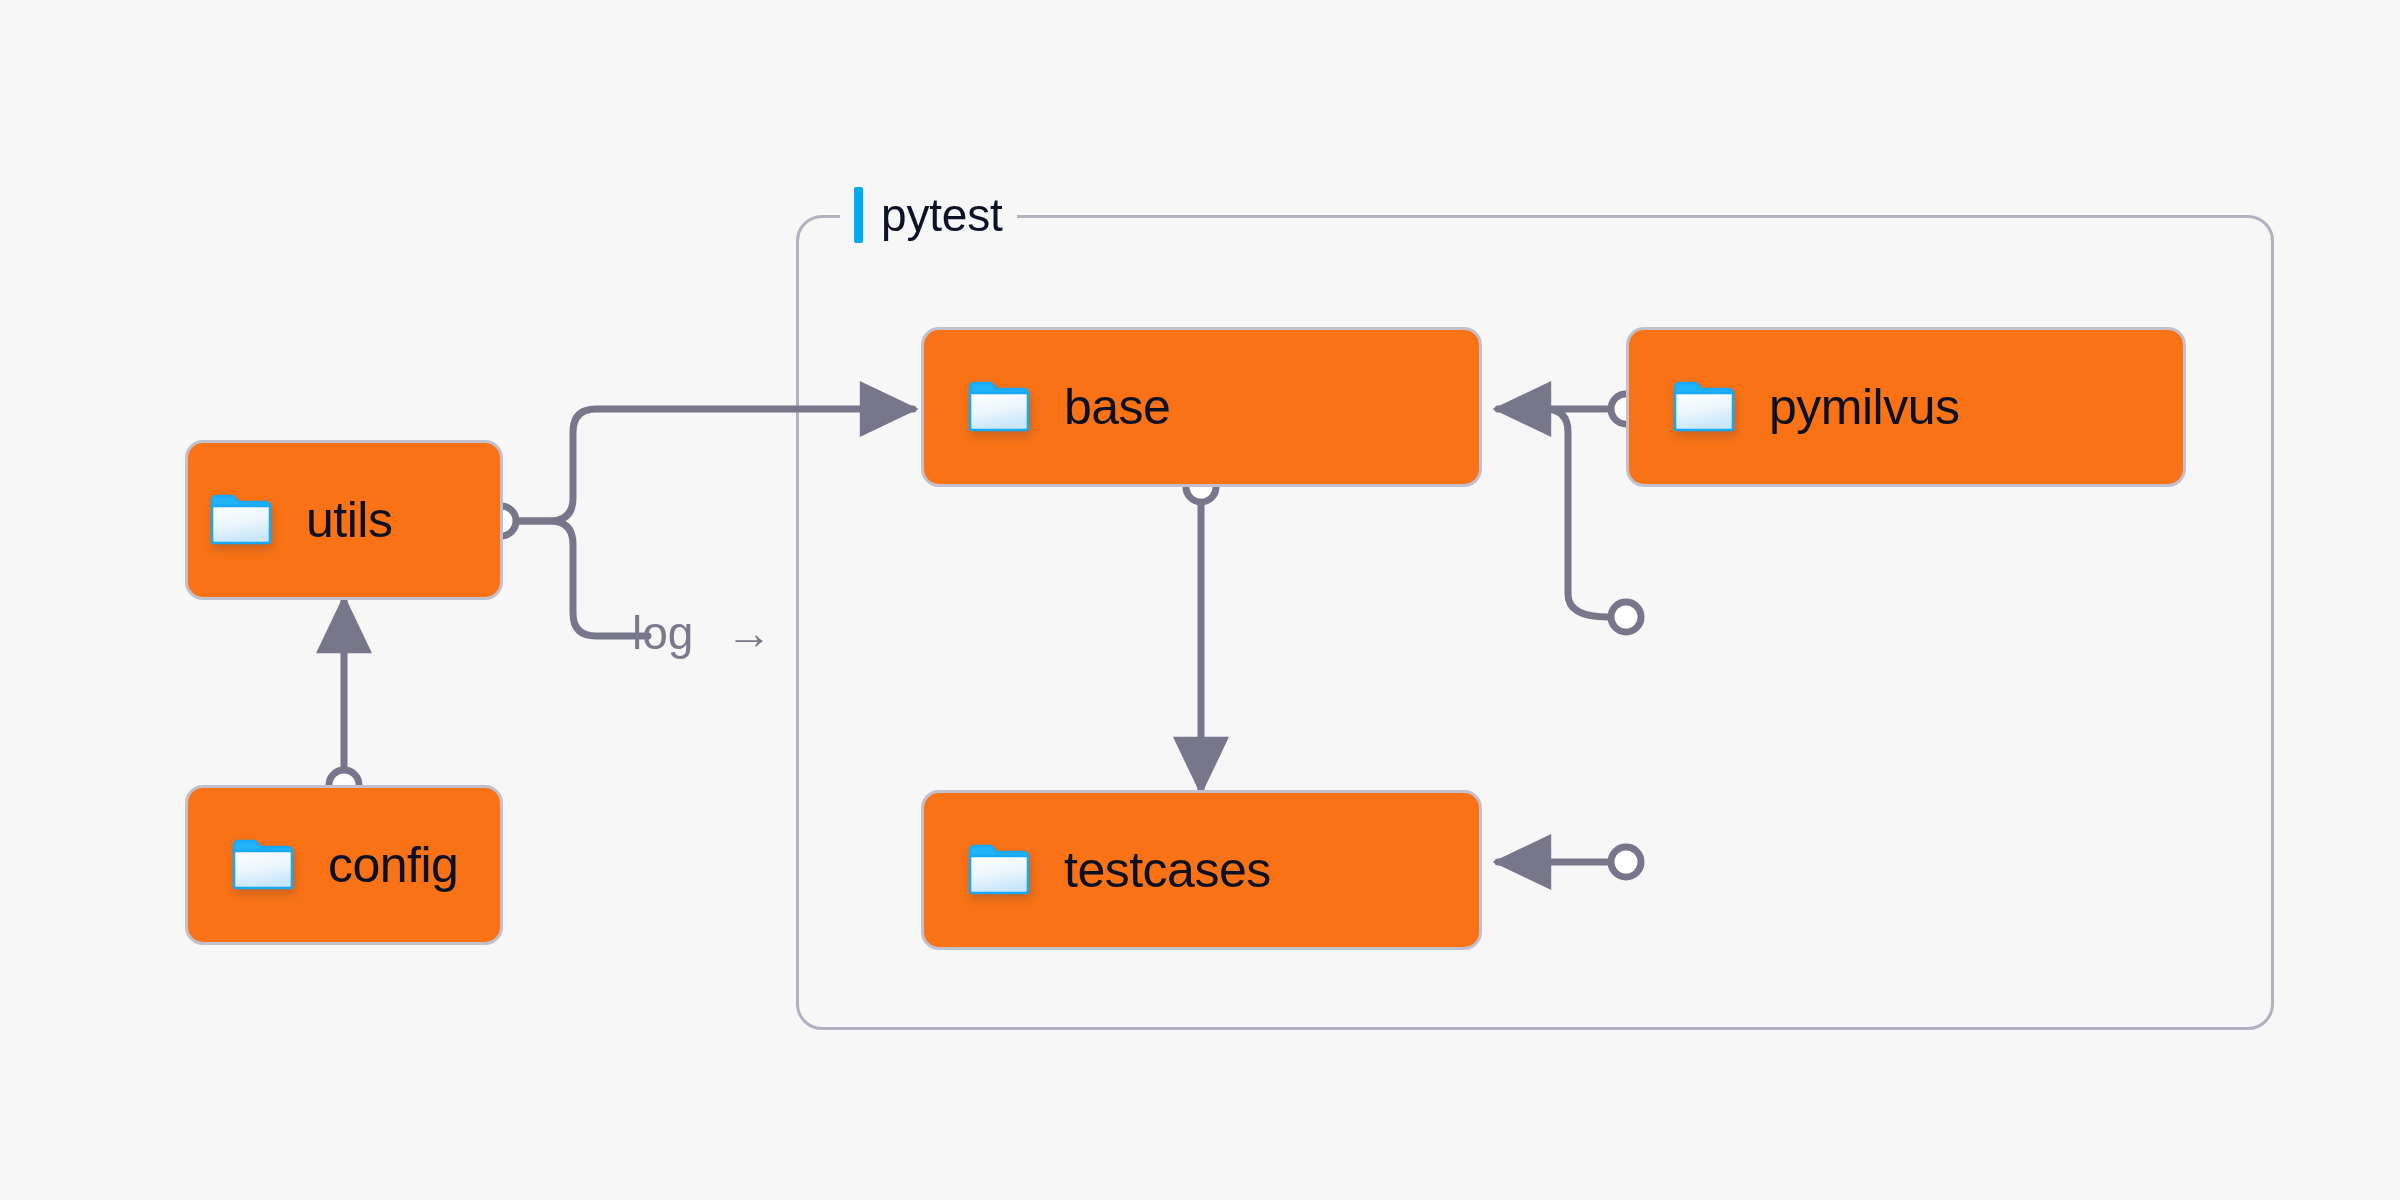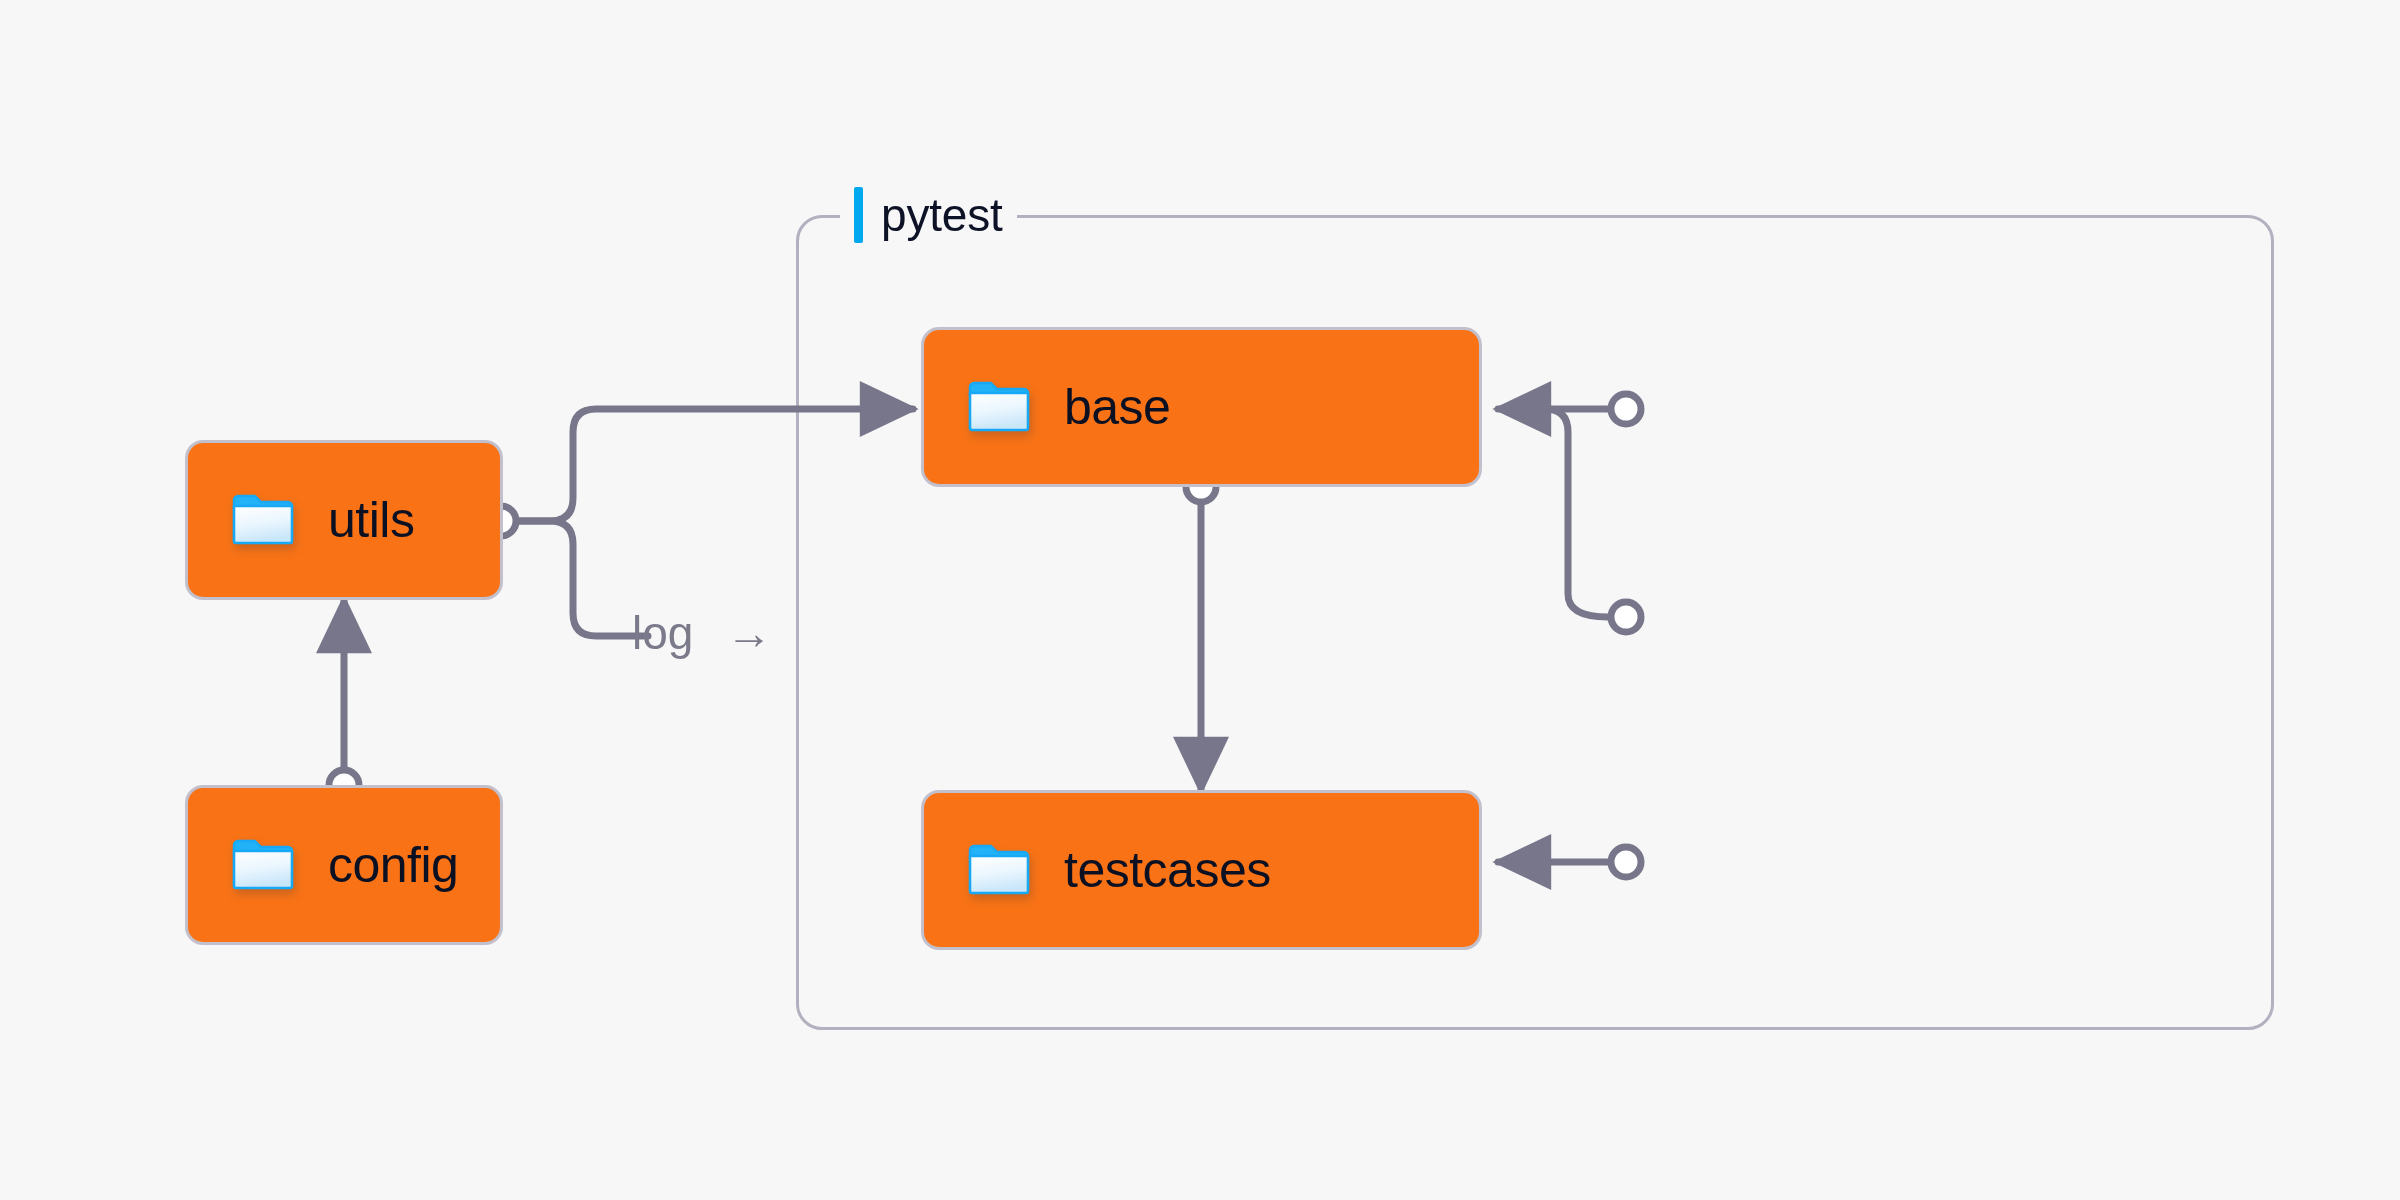--- a/index.html
+++ b/index.html
@@ -127,21 +127,21 @@
       <circle cx="1598" cy="617" r="15"></circle>
       <circle cx="1598" cy="862" r="15"></circle>
     </g>
   </svg>
 
   <div class="log-label" style="left:604px;top:606px;">
     <span>log</span>
     <span style="margin-left:20px;">→</span>
   </div>
 
-  <div class="node" style="left:157px;top:440px;width:318px;height:160px;">
+  <div class="node" style="left:157px;top:440px;width:318px;height:160px;padding-left:22px;">
     <span class="folder-ico">
       <svg viewBox="0 0 62 52" width="62" height="52">
         <path d="M2,9 L2,6 A4,4 0 0 1 6,2 L23,2 L29,8 L56,8 A4,4 0 0 1 60,12 L60,14 L2,14 Z" fill="#22b2f7" stroke="#17a9f5" stroke-width="2.4" stroke-linejoin="round"></path>
         <path d="M2,12 L60,12 L60,47 A2,2 0 0 1 58,49 L4,49 A2,2 0 0 1 2,47 Z" fill="url(#folderFill)" stroke="#17a9f5" stroke-width="2.6" stroke-linejoin="round"></path>
       </svg>
     </span>
     <span class="node-label">utils</span>
   </div>
 
   <div class="node" style="left:157px;top:785px;width:318px;height:160px;">
@@ -167,16 +167,25 @@
   <div class="node" style="left:893px;top:790px;width:561px;height:160px;">
     <span class="folder-ico">
       <svg viewBox="0 0 62 52" width="62" height="52">
         <path d="M2,9 L2,6 A4,4 0 0 1 6,2 L23,2 L29,8 L56,8 A4,4 0 0 1 60,12 L60,14 L2,14 Z" fill="#22b2f7" stroke="#17a9f5" stroke-width="2.4" stroke-linejoin="round"></path>
         <path d="M2,12 L60,12 L60,47 A2,2 0 0 1 58,49 L4,49 A2,2 0 0 1 2,47 Z" fill="url(#folderFill)" stroke="#17a9f5" stroke-width="2.6" stroke-linejoin="round"></path>
       </svg>
     </span>
     <span class="node-label">testcases</span>
   </div>
 
+  <div class="node" style="left:1598px;top:327px;width:560px;height:160px;">
+    <span class="folder-ico">
+      <svg viewBox="0 0 62 52" width="62" height="52">
+        <path d="M2,9 L2,6 A4,4 0 0 1 6,2 L23,2 L29,8 L56,8 A4,4 0 0 1 60,12 L60,14 L2,14 Z" fill="#22b2f7" stroke="#17a9f5" stroke-width="2.4" stroke-linejoin="round"></path>
+        <path d="M2,12 L60,12 L60,47 A2,2 0 0 1 58,49 L4,49 A2,2 0 0 1 2,47 Z" fill="url(#folderFill)" stroke="#17a9f5" stroke-width="2.6" stroke-linejoin="round"></path>
+      </svg>
+    </span>
+    <span class="node-label">pymilvus</span>
+  </div>
 
 
 
 </div>
 
 </body></html>

